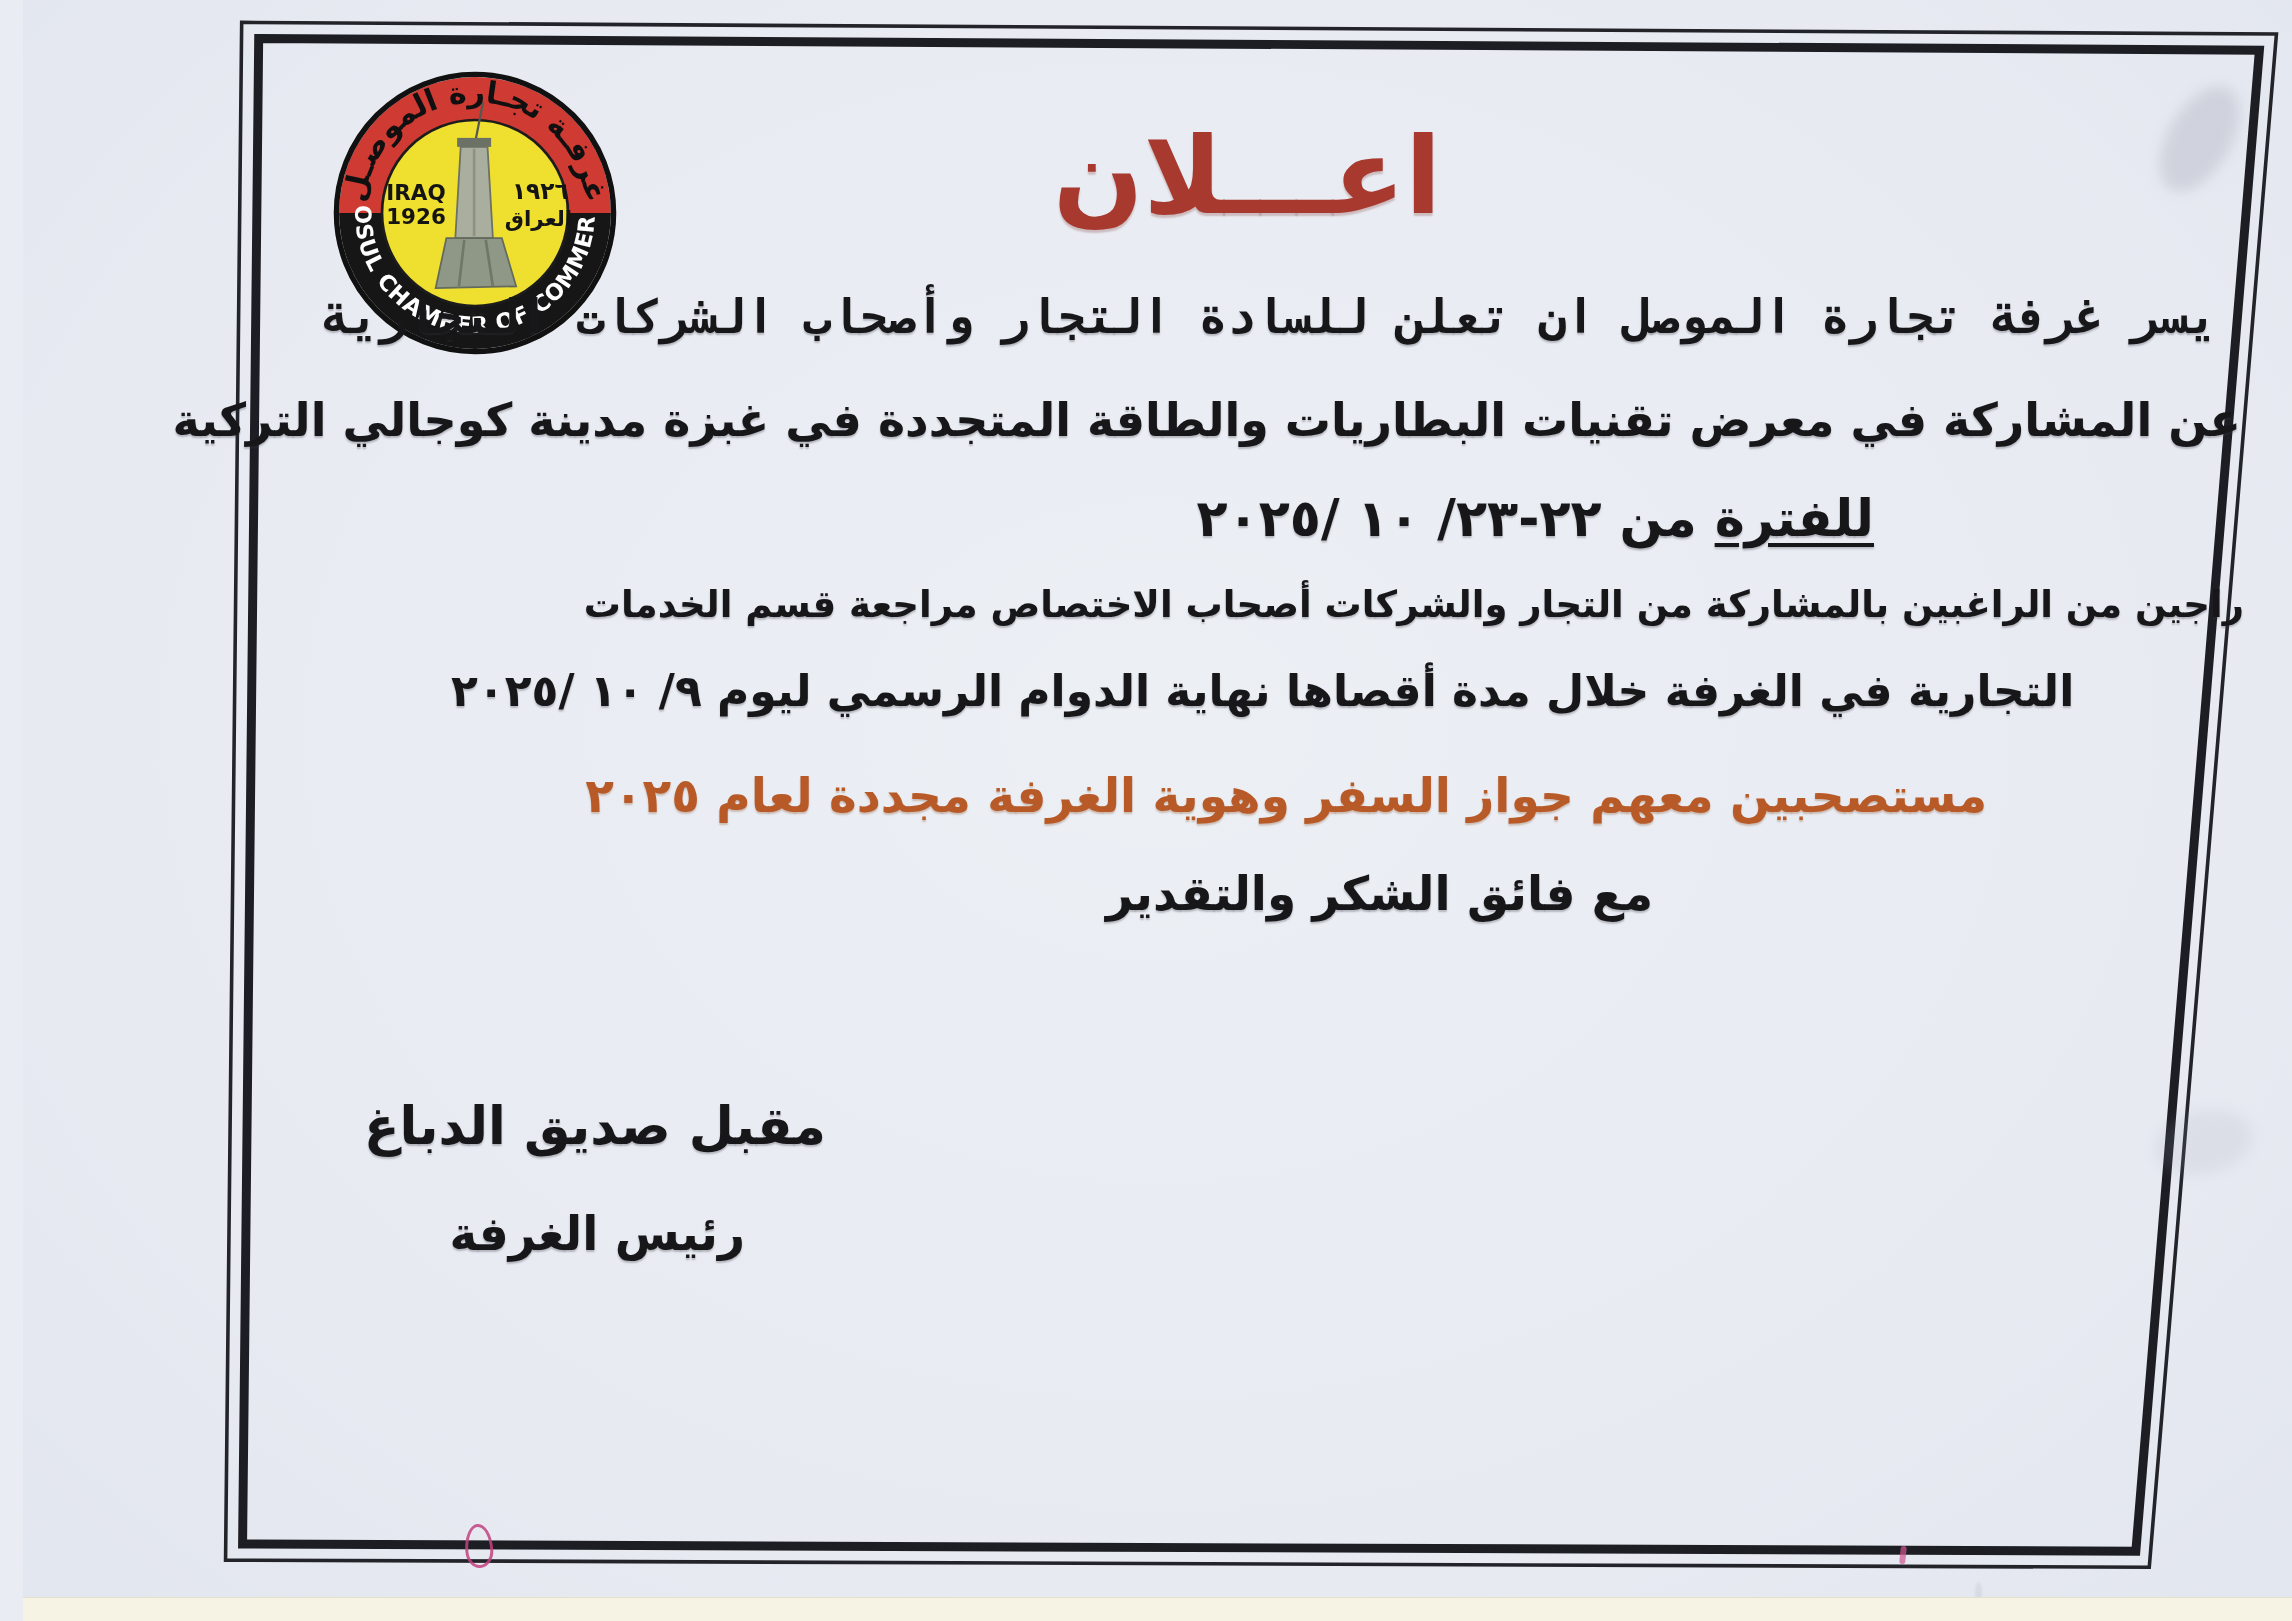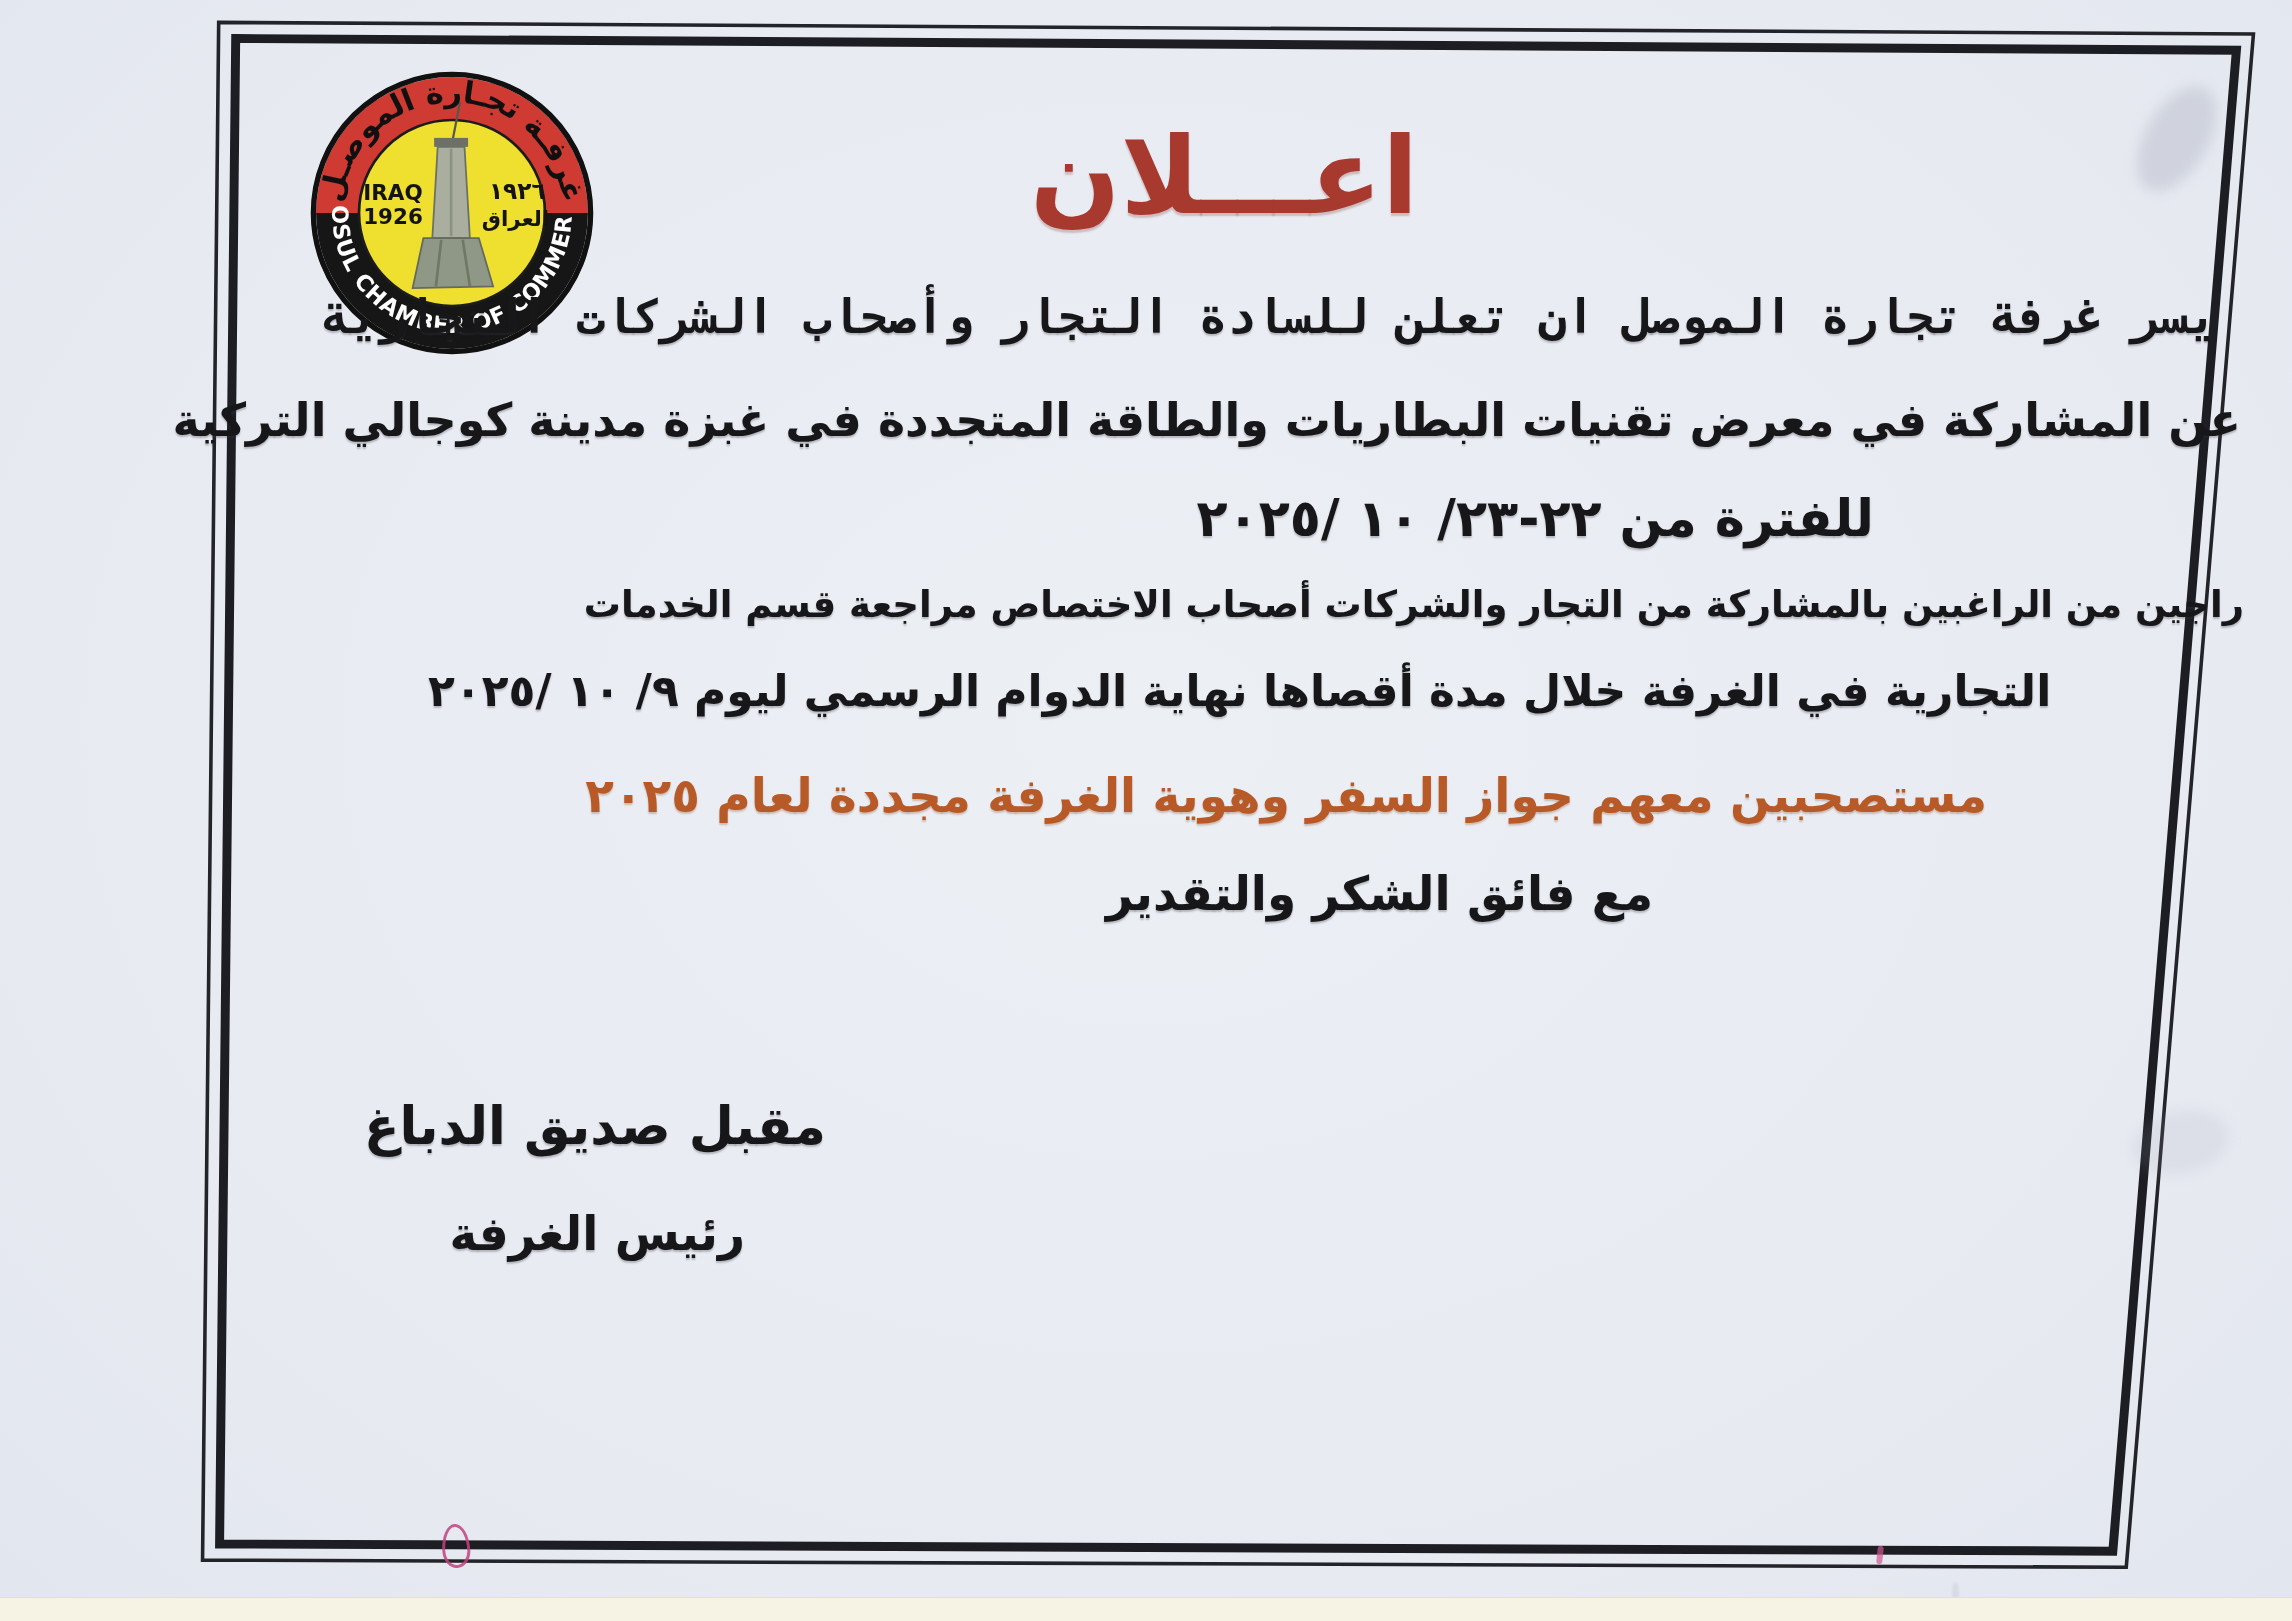--- a/index.html
+++ b/index.html
@@ -2,41 +2,41 @@
 <html lang="ar" style="--title_red: #a8392f; --highlight_orange: #b85a28; --logo_red: #cf3a33; --logo_yellow: #efdf2e; --logo_black: #161616; --ink: #17171a;font-size:14.3px"><head>
 <meta charset="utf-8">
 <style>
   html,body{margin:0;padding:0;}
   body{
     width:2293px;height:1621px;position:relative;overflow:hidden;
     background:#e9ecf2;
     font-family:"DejaVu Sans",sans-serif;
   }
   .page{position:absolute;inset:0;background:
-    radial-gradient(ellipse at 50% 45%, #eceff4 0%, #e7eaf1 70%, #e2e6ee 100%);}
+    radial-gradient(ellipse at 50% 45%, #eceff4 0%, #e7eaf1 70%, #e2e6ee 100%); margin-left: 23px;}
   .paper-edge-bottom{
     position:absolute;left:0;right:0;bottom:0;height:23px;
     background:#f6f3e4;border-top:0.9px solid #e4e0cd;
   }
   .frame-svg{position:absolute;left:0;top:0;}
   
   .line{
     position:absolute;white-space:nowrap;font-weight:bold;color:#17171a;
     text-shadow:0 1.8px 1.8px rgba(55,55,70,.30);
     line-height:1.25;
   }
   .title{
     position:absolute;left:1030px;top:115px;width:627px;text-align:left;
     font-size:106px;font-weight:bold;color:var(--title_red,#a8392f);
     text-shadow:0 2.7px 1.8px rgba(120,45,40,.25);
   }
   .l1{right:76px;top:292px;font-size:47px;font-family:Liberation Mono, monospace;}
   .l2{right:52px;top:392px;font-size:46px;}
   .l3{right:419px;top:487px;font-size:51px;}
-  .l3 .lead{text-decoration-thickness:3.6px;text-underline-offset:7.2px;}
+  .l3 .lead{text-decoration:underline;text-decoration-thickness:3.6px;text-underline-offset:7.2px;}
   .l4{right:49px;top:582px;font-size:37px;}
   .l5{left:428px;top:663px;font-size:44px;text-align:center;}
   .hl{right:306px;top:767px;font-size:47px;color:var(--highlight_orange,#b85a28);
       text-shadow:0 1.8px 1.8px rgba(130,70,30,.3);}
   .closing{right:640px;top:865px;font-size:47px;}
   .sig-name{right:1467px;top:1094px;font-size:52px;}
   .sig-title{right:1548px;top:1205px;font-size:47px;}
   
   .logo{position:absolute;left:300px;top:61px;}
   

